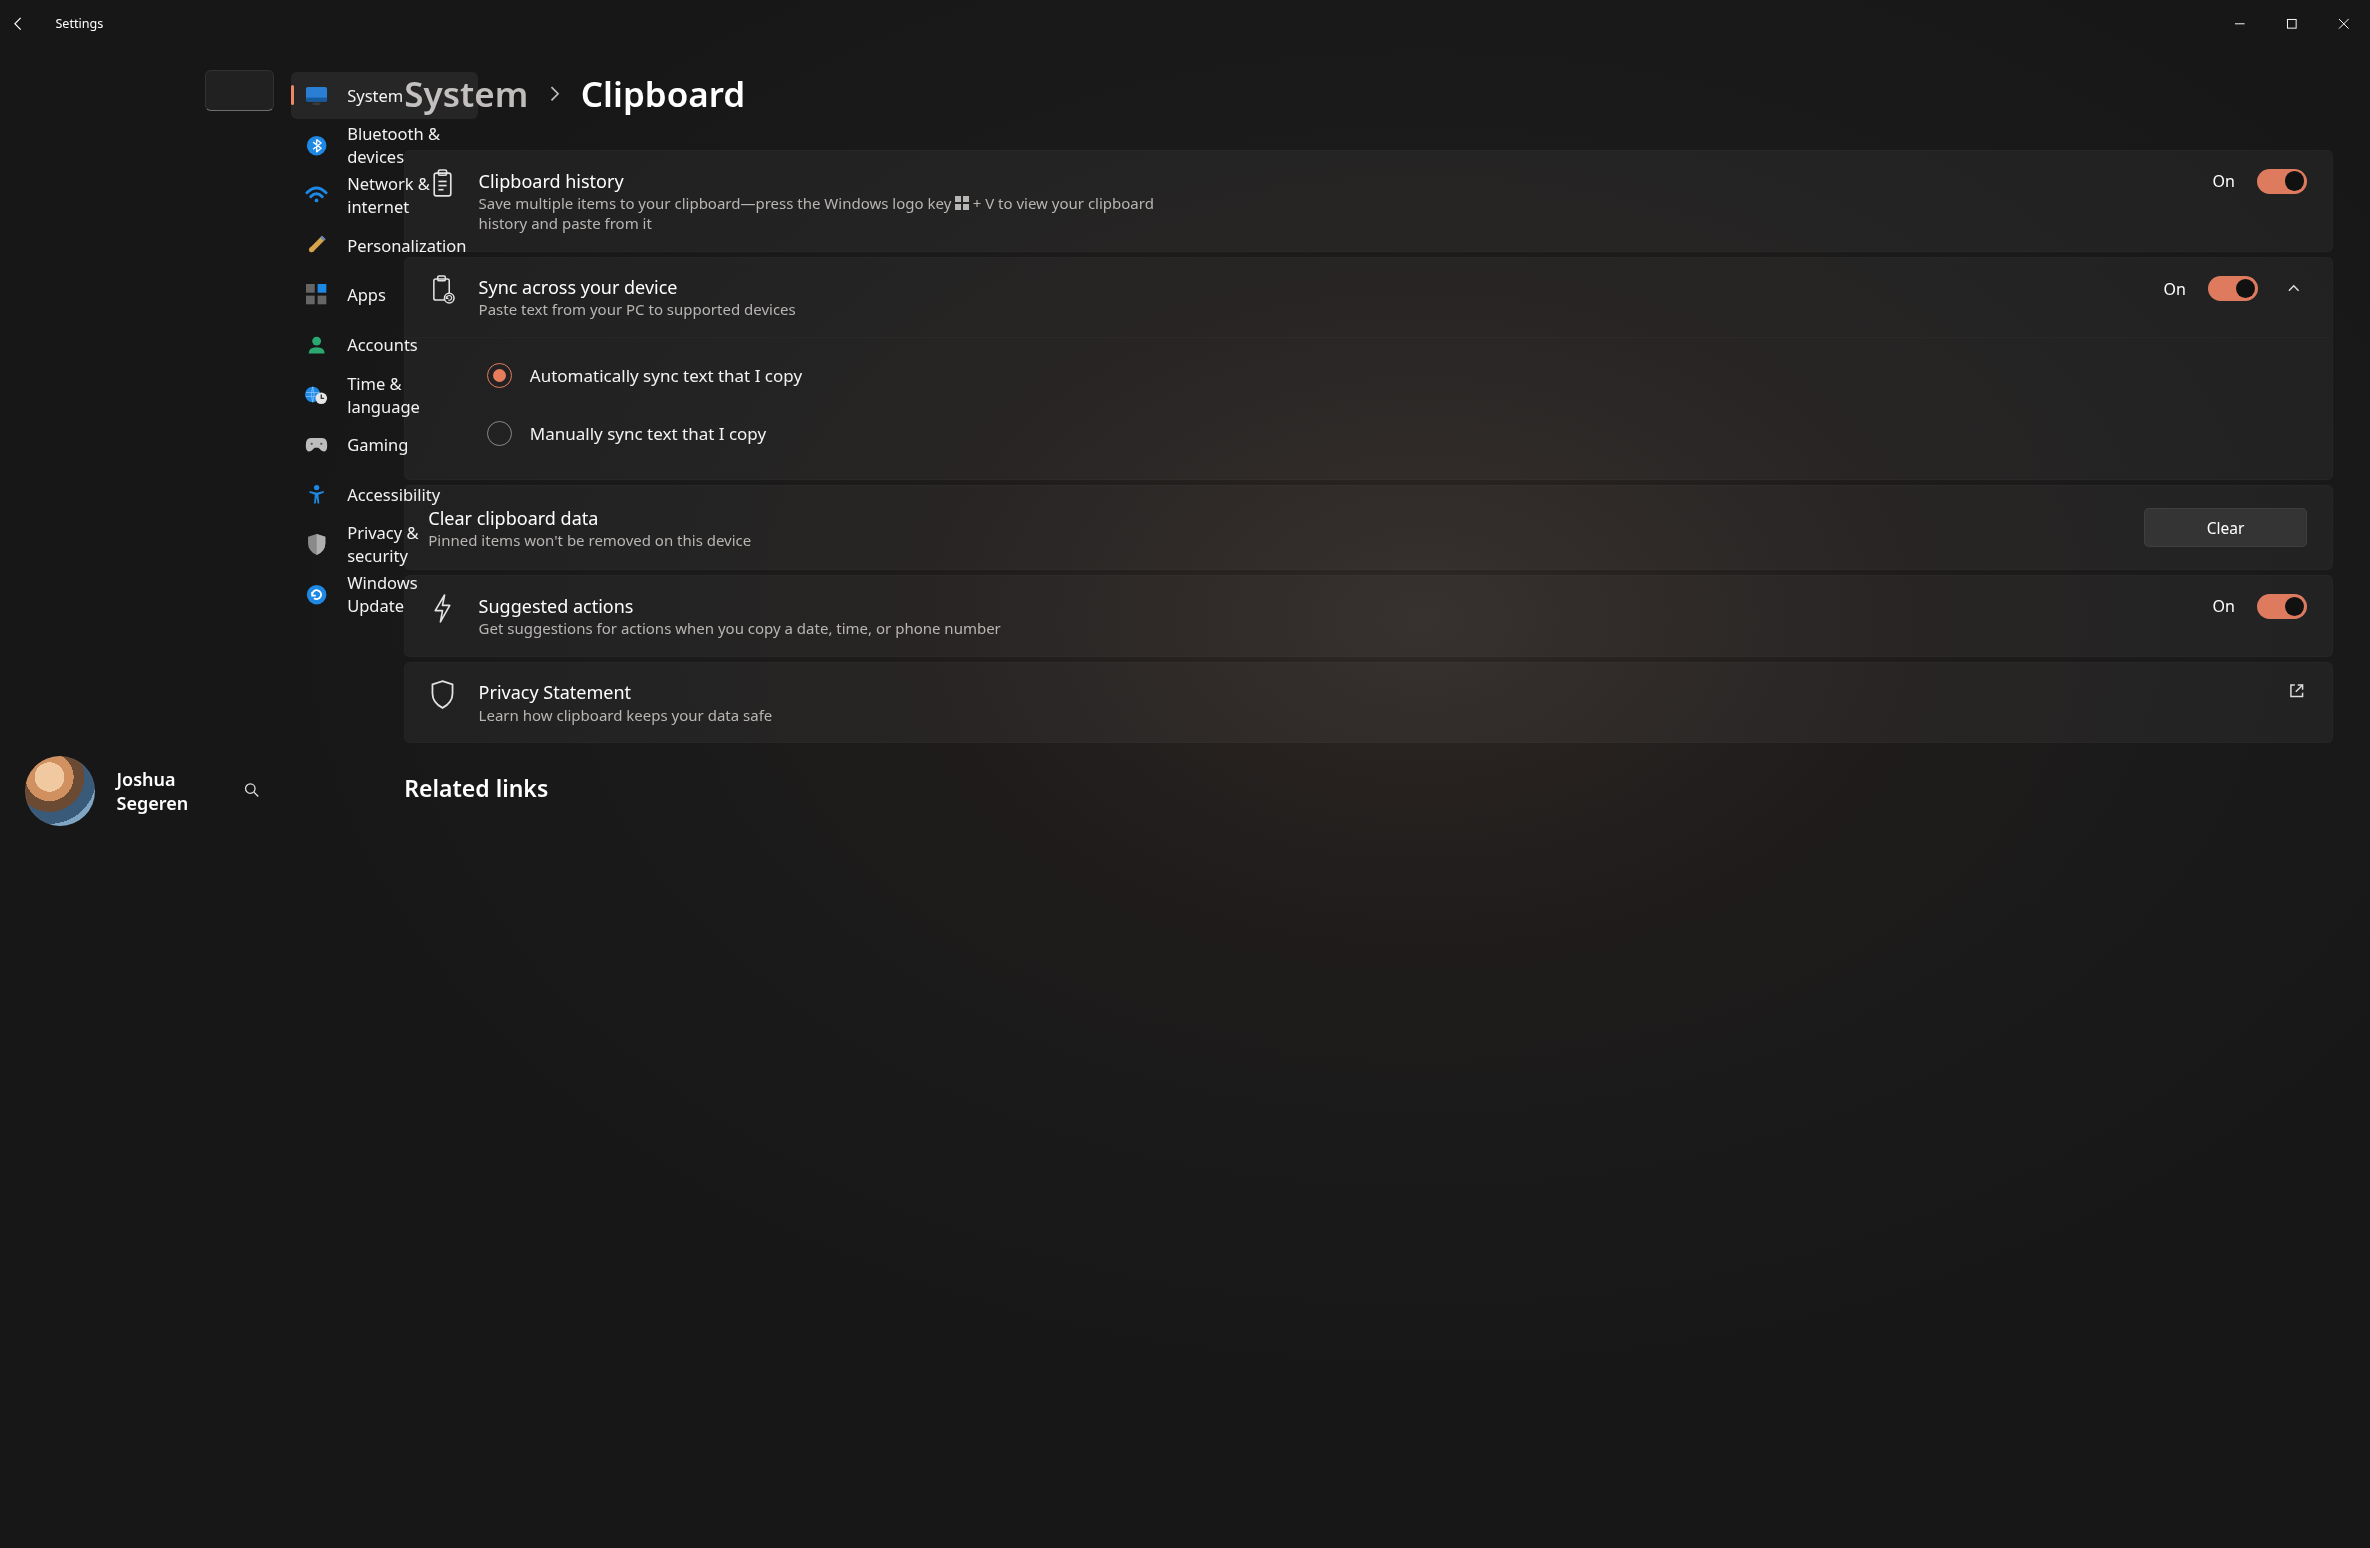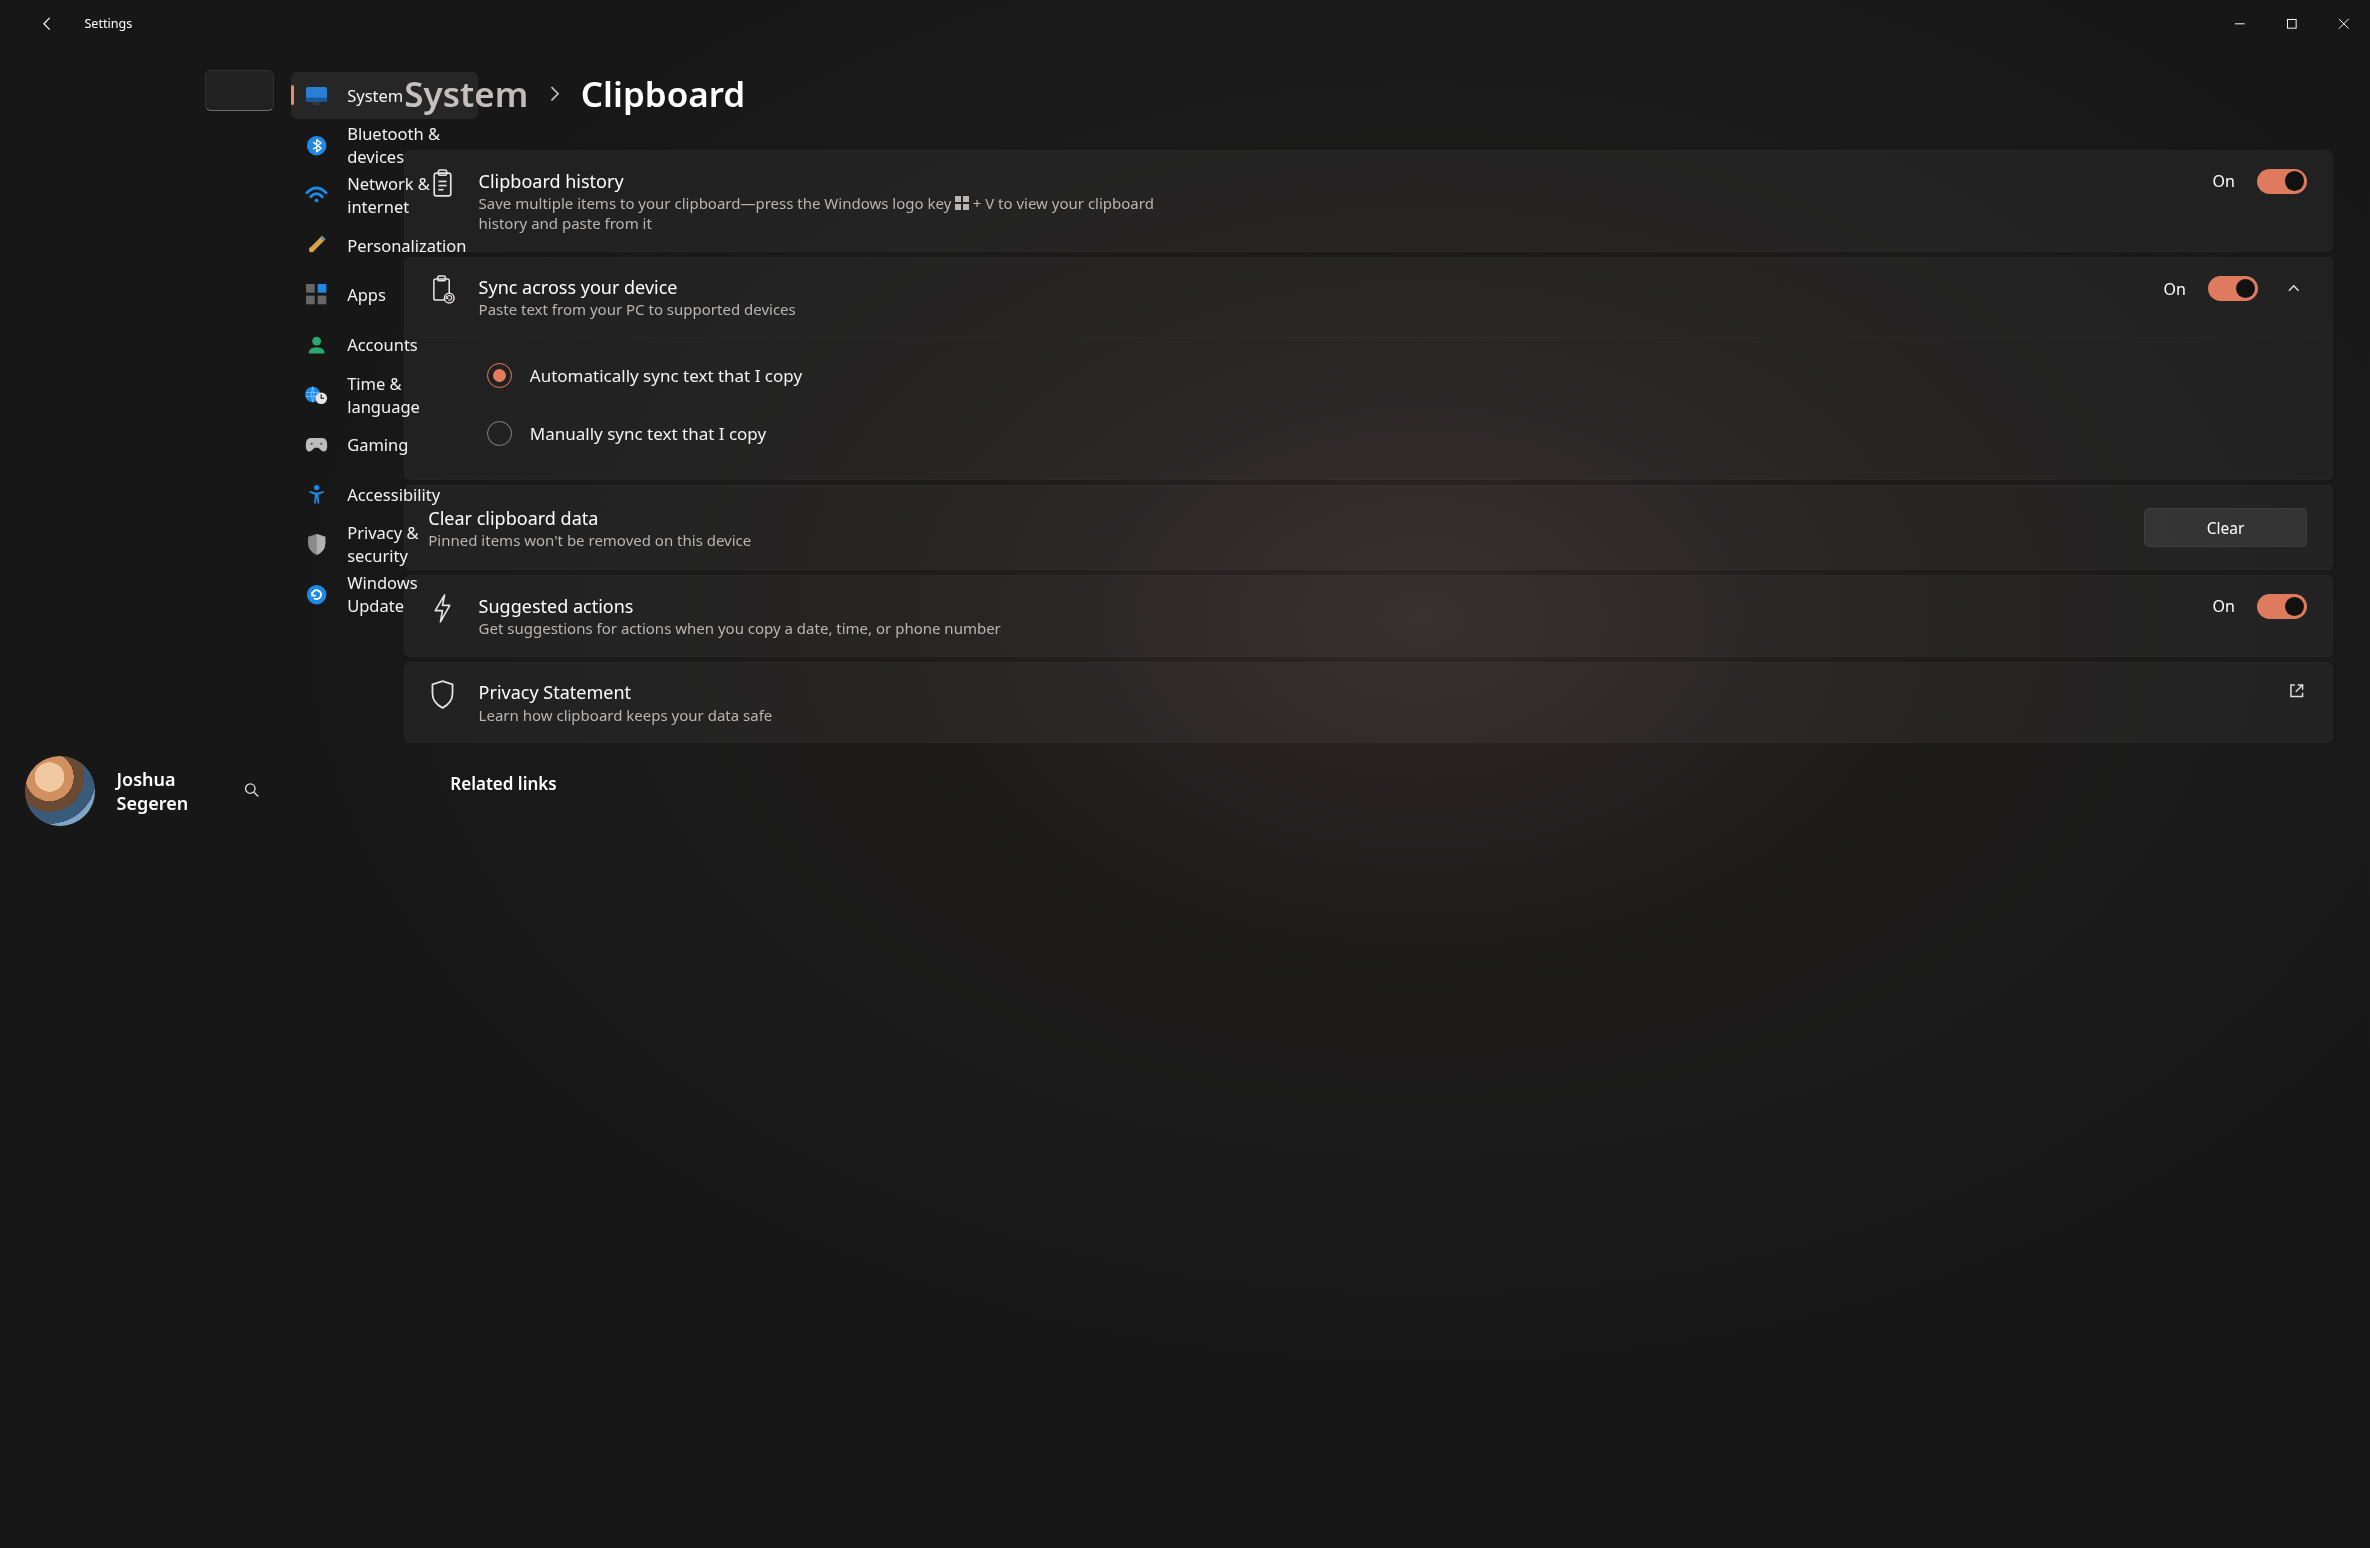--- a/index.html
+++ b/index.html
@@ -14,21 +14,21 @@
     width: 100%;
     height: 100%;
     display: flex;
     flex-direction: column;
     background: radial-gradient(ellipse 1164px 776px at 60% 40%, #2e2826 0%, #1f1c1b 40%, #1a1a1a 70%, #171717 100%);
   }
   .titlebar {
     height: 47px;
     display: flex;
     align-items: center;
-    padding: 0 0 0 38px;
+    padding: 0 0 0 9px;
     color: #ffffff;
   }
   .titlebar .back {
     width: 19.4px; height: 19.4px;
     display: flex; align-items: center; justify-content: center;
     margin-right: 27px;
     cursor: pointer;
   }
   .titlebar .title { font-size: 12.6px; }
   .win-controls { margin-left: auto; display: flex; }
@@ -197,21 +197,21 @@
     border-radius: 4.9px;
     color: #ffffff;
     font-size: 15.5px;
     cursor: pointer;
     display:flex;align-items:center;justify-content:center;
   }
   .linkout {
     width: 21.3px; height: 21.3px; color:#e0e0e0;
     display:flex;align-items:center;justify-content:center;
   }
-  .related-title { font-size: 17px; font-weight:600; margin-top: 29px; margin-left: 46px; }
+  .related-title { font-size: 23px; font-weight:600; margin-top: 29px; }
 
   
   .main::-webkit-scrollbar { width: 4.9px; }
   .main::-webkit-scrollbar-thumb { background: rgba(255,255,255,0.25); border-radius: 2.9px; }
   .main::-webkit-scrollbar-track { background: transparent; }
 </style>
 </head>
 <body>
 
 <div class="window">

